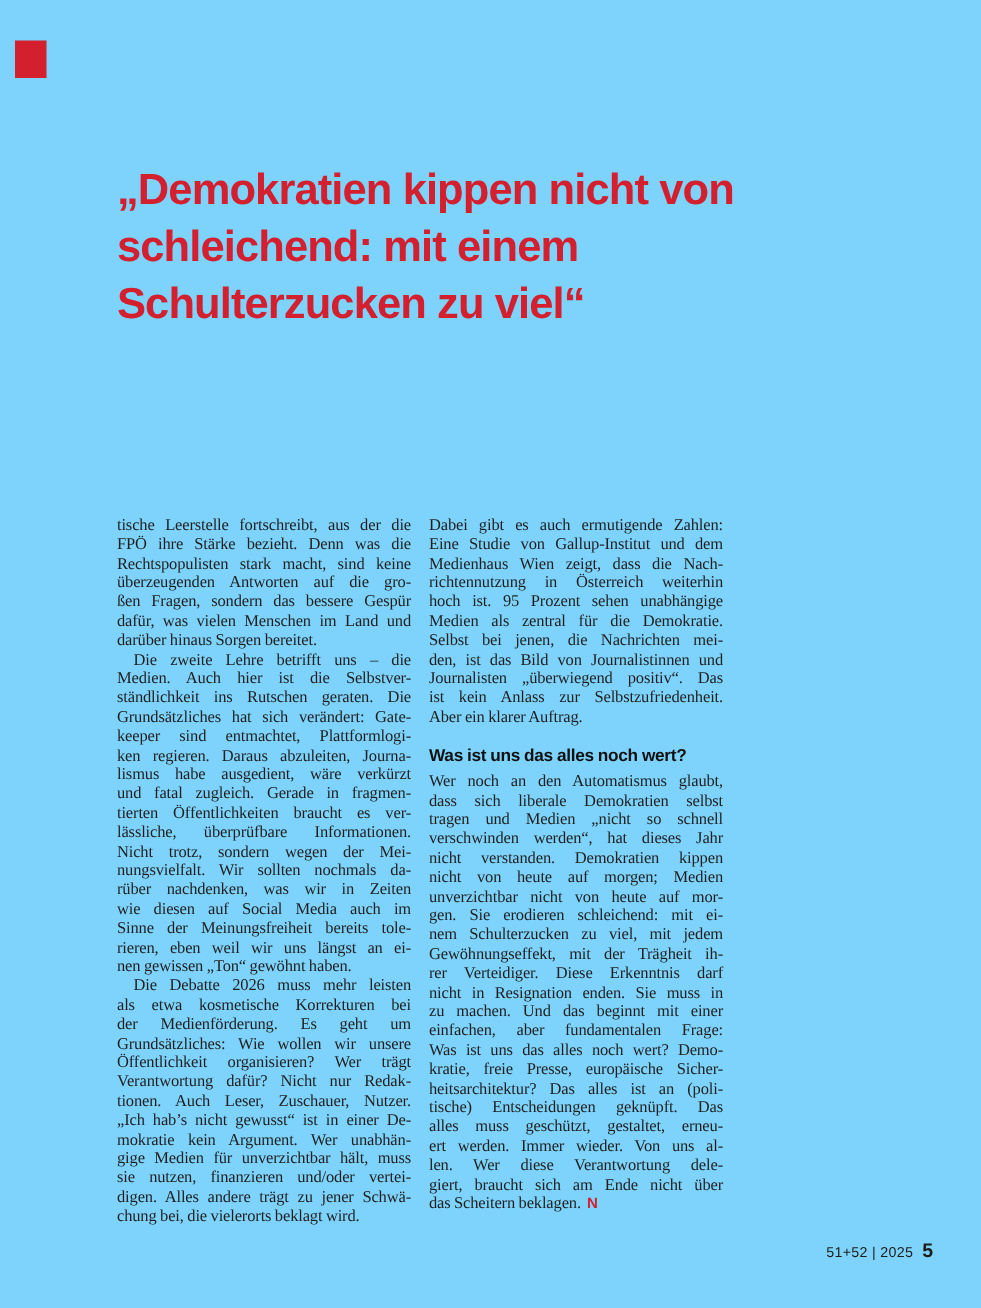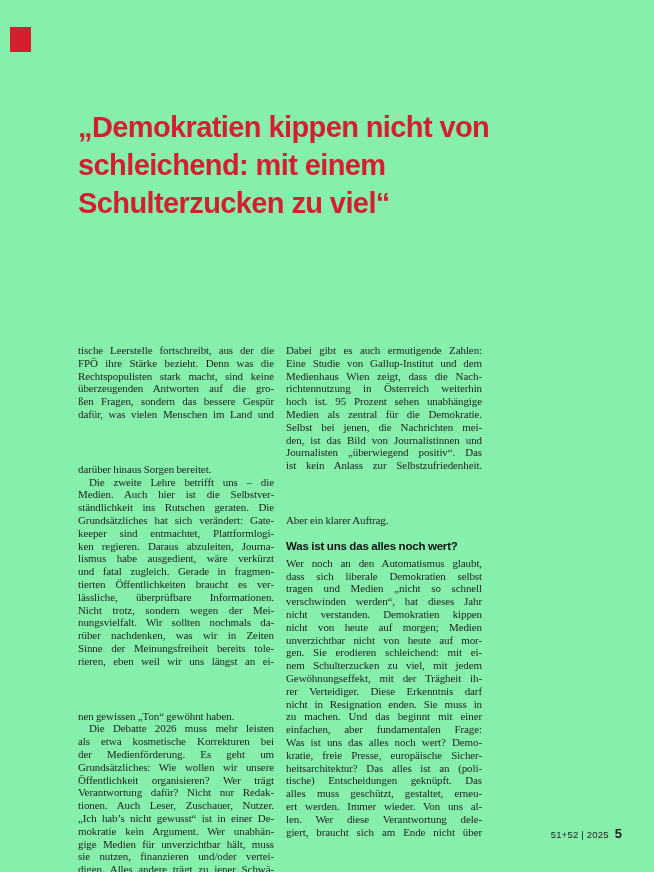--- a/index.html
+++ b/index.html
@@ -7,21 +7,21 @@
     --body-text: #1f1f1f;
   }
   html, body { margin:0; padding:0; }
   body {
     width:654px; height:872px;
     background:#ffffff;
     font-family:"Liberation Serif", serif;
     position:relative;
     overflow:hidden;
   }
-  .page { position:absolute; inset:0; background:#86efac; }
+  .page { position:absolute; inset:0; background:#7dd3fc; }
 
   .logo-square {
     position:absolute; left:10px; top:27px;
     width:21px; height:25px;
     background:var(--accent);
   }
 
   .headline {
     position:absolute; left:78px; top:108px; width:505px;
     font-family:"Liberation Sans", sans-serif;
@@ -42,21 +42,20 @@
     letter-spacing:-0.1px; word-spacing:-0.3px;
   }
   .para { margin:0; }
   .line {
     text-align:justify;
     text-align-last:justify;
     -moz-text-align-last:justify;
   }
   .line.last {
     text-align-last:left;
-    margin-top:42px;
     -moz-text-align-last:left;
   }
   .line.first-indent { text-indent:11px; }
 
   .subhead {
     font-family:"Liberation Sans", sans-serif;
     font-weight:bold;
     font-size:11.5px; line-height:13px;
     letter-spacing:-0.2px;
     color:#111;
@@ -112,20 +111,21 @@
           <div class="line">Grundsätzliches hat sich verändert: Gate-</div>
           <div class="line">keeper sind entmachtet, Plattformlogi-</div>
           <div class="line">ken regieren. Daraus abzuleiten, Journa-</div>
           <div class="line">lismus habe ausgedient, wäre verkürzt</div>
           <div class="line">und fatal zugleich. Gerade in fragmen-</div>
           <div class="line">tierten Öffentlichkeiten braucht es ver-</div>
           <div class="line">lässliche, überprüfbare Informationen.</div>
           <div class="line">Nicht trotz, sondern wegen der Mei-</div>
           <div class="line">nungsvielfalt. Wir sollten nochmals da-</div>
           <div class="line">rüber nachdenken, was wir in Zeiten</div>
+          <div class="line">wie diesen auf Social Media auch im</div>
           <div class="line">Sinne der Meinungsfreiheit bereits tole-</div>
           <div class="line">rieren, eben weil wir uns längst an ei-</div>
           <div class="line last">nen gewissen „Ton“ gewöhnt haben.</div>
         </div>
         <div class="para">
           <div class="line first-indent">Die Debatte 2026 muss mehr leisten</div>
           <div class="line">als etwa kosmetische Korrekturen bei</div>
           <div class="line">der Medienförderung. Es geht um</div>
           <div class="line">Grundsätzliches: Wie wollen wir unsere</div>
           <div class="line">Öffentlichkeit organisieren? Wer trägt</div>

